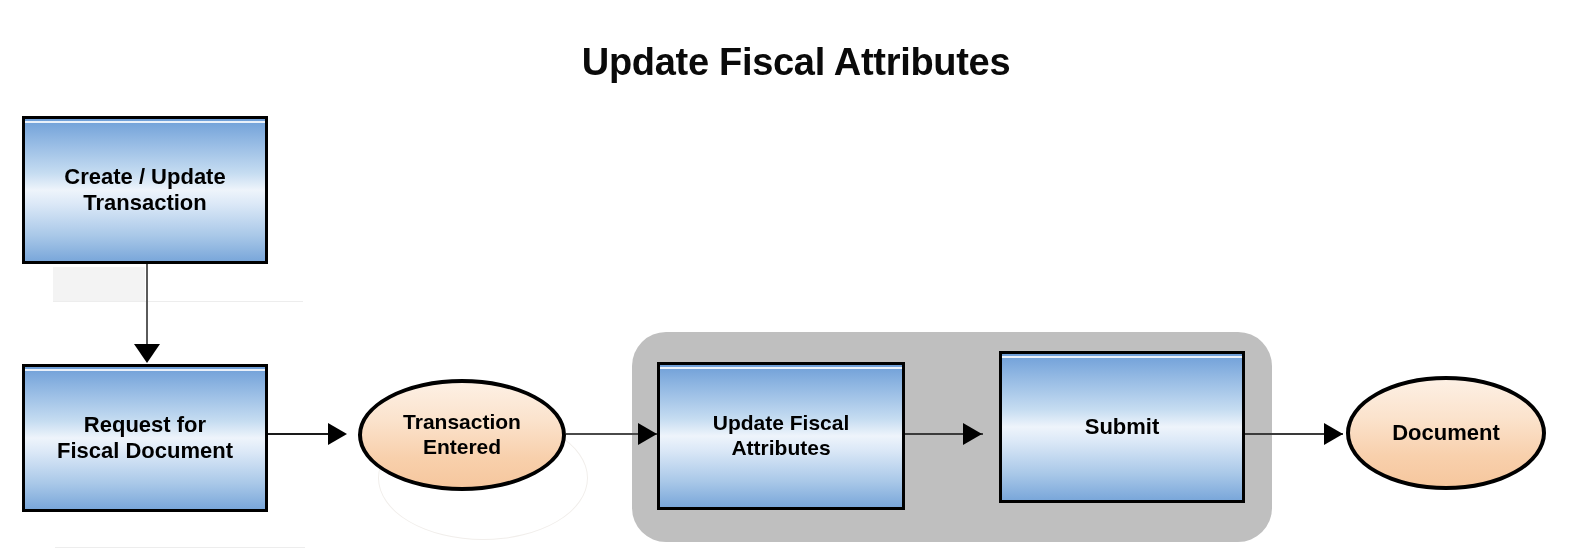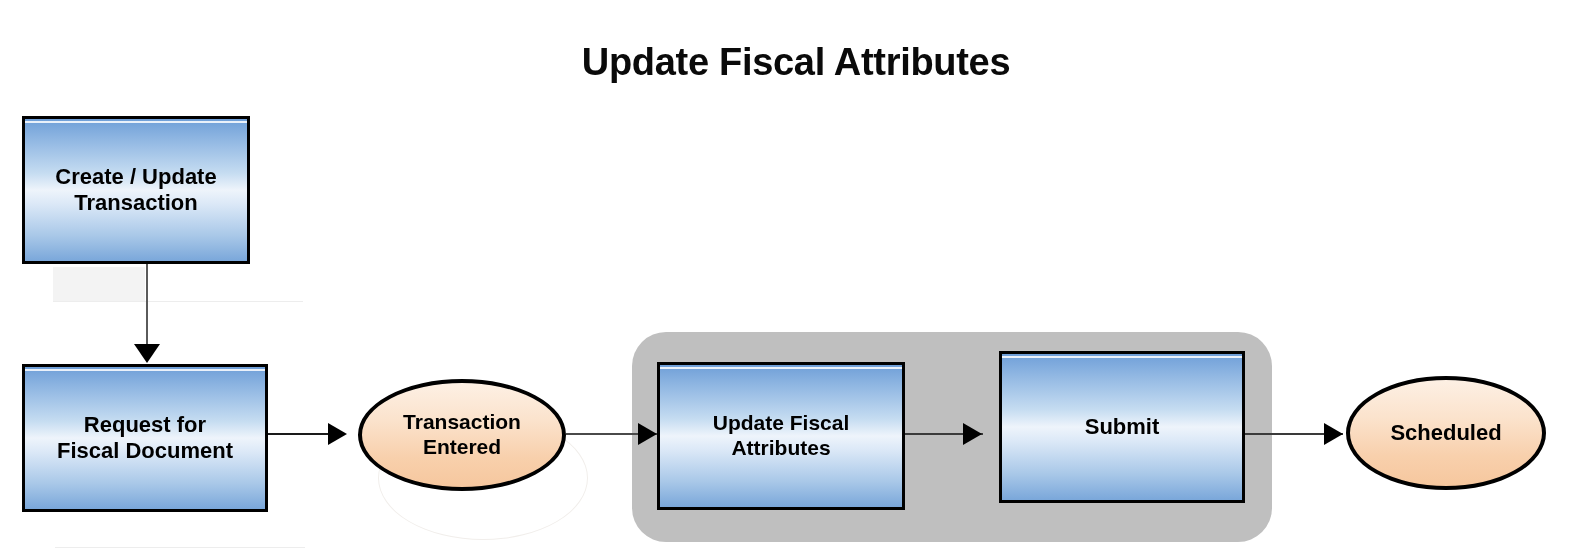--- a/index.html
+++ b/index.html
@@ -159,21 +159,21 @@
 
   <div class="diagram-title">Update Fiscal Attributes</div>
 
   <div class="artifact-rect" style="left:53px; top:243px; width:92px; height:34px;"></div>
   <div class="artifact-line" style="left:53px; top:277px; width:250px;"></div>
   <div class="artifact-line" style="left:55px; top:523px; width:250px;"></div>
   <div class="artifact-ellipse" style="left:378px; top:392px; width:208px; height:122px;"></div>
 
   <div class="group-box" style="left:632px; top:308px; width:640px; height:210px;"></div>
 
-  <div class="proc-box" style="left:22px; top:92px; width:228px; height:148px; font-size:22px;">
+  <div class="proc-box" style="left:22px; top:92px; width:246px; height:148px; font-size:22px;">
     <span class="inner-top-line"></span>
     <span class="proc-label">Create / Update
 Transaction</span>
   </div>
 
   <div class="conn">
     <div class="conn-line-v" style="left:146px; top:240px; height:86px;"></div>
     <div class="arrow-down" style="left:134px; top:320px;"></div>
   </div>
 
@@ -213,16 +213,16 @@
     <span class="inner-top-line"></span>
     <span class="proc-label">Submit</span>
   </div>
 
   <div class="conn">
     <div class="conn-line-h" style="left:1245px; top:409px; width:98px; background:#3a3a3a;"></div>
     <div class="arrow-right" style="left:1324px; top:399px;"></div>
   </div>
 
   <div class="state-ellipse" style="left:1346px; top:352px; width:200px; height:114px; font-size:22px;">
-    <span class="state-label">Scheduled</span>
+    <span class="state-label">Document</span>
   </div>
 
 </div>
 
 </body></html>

